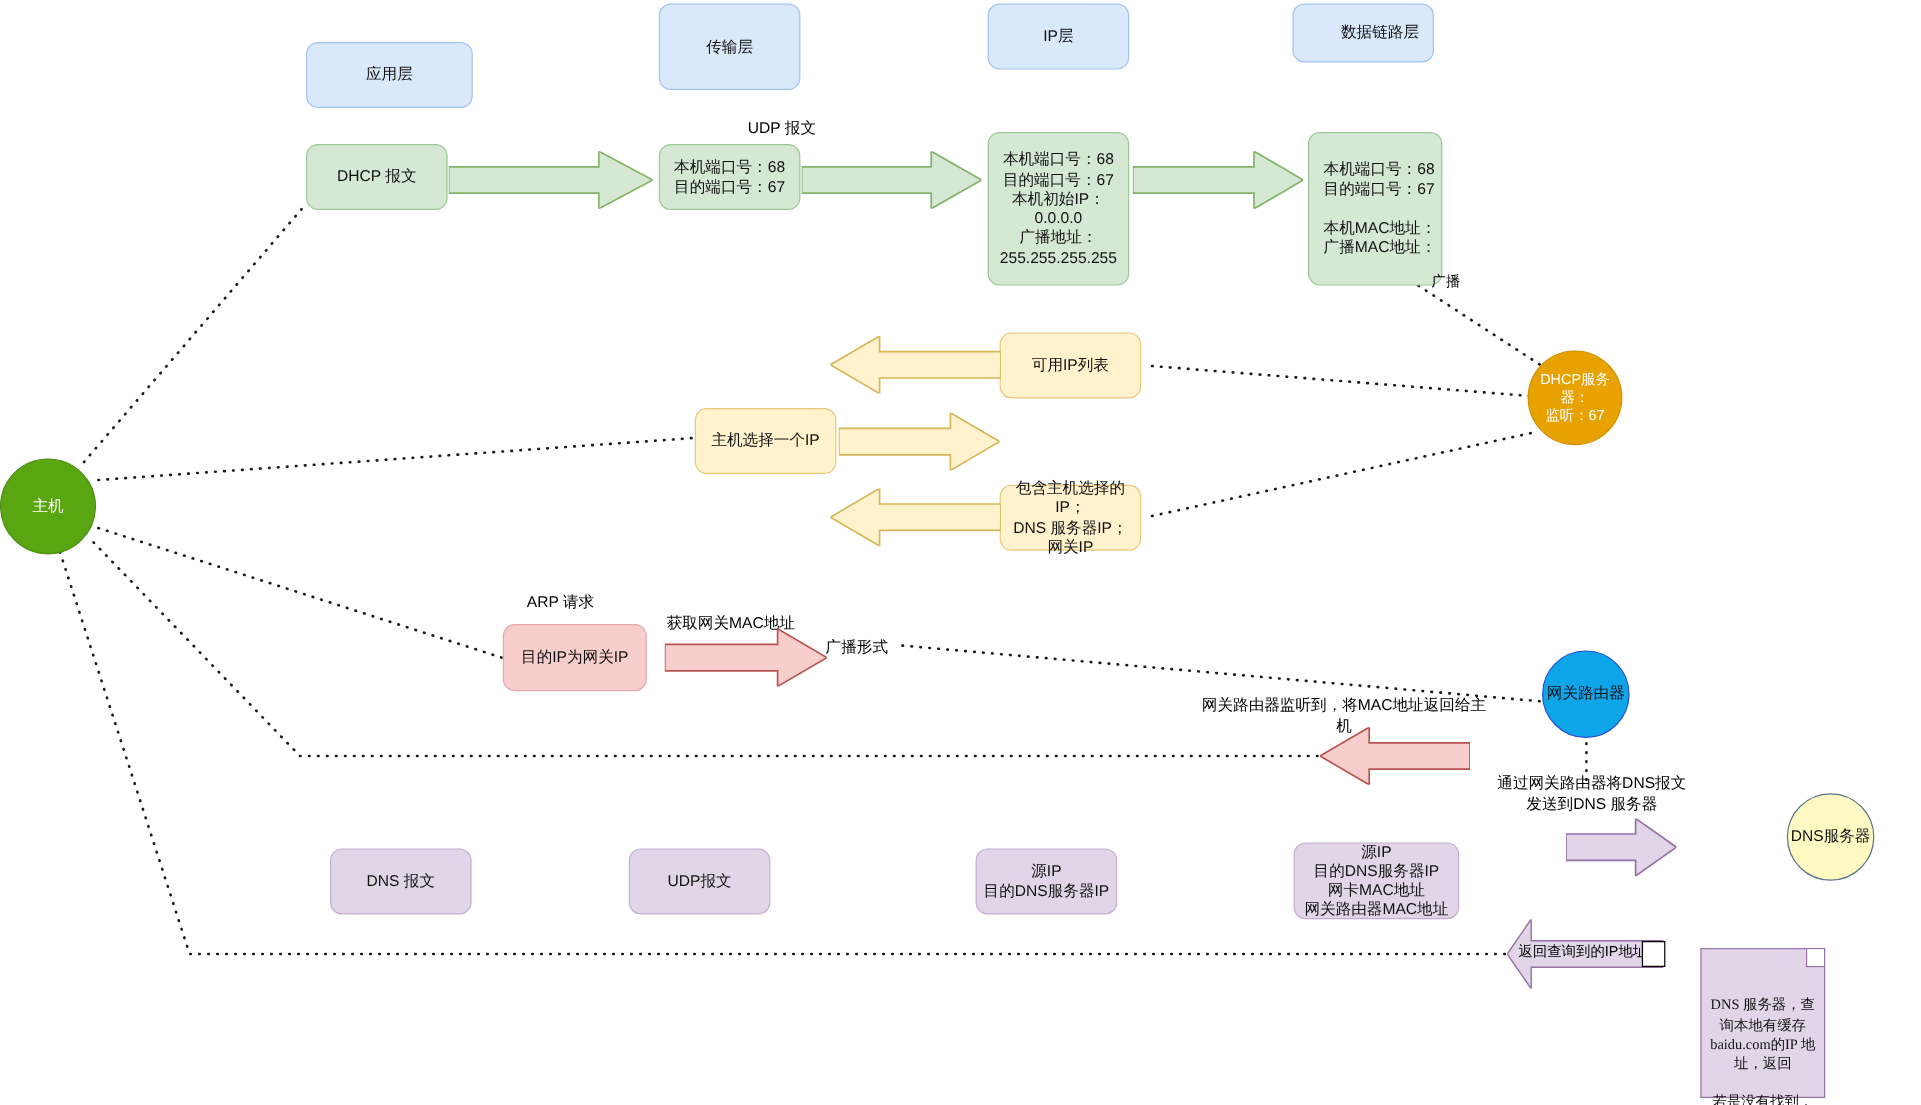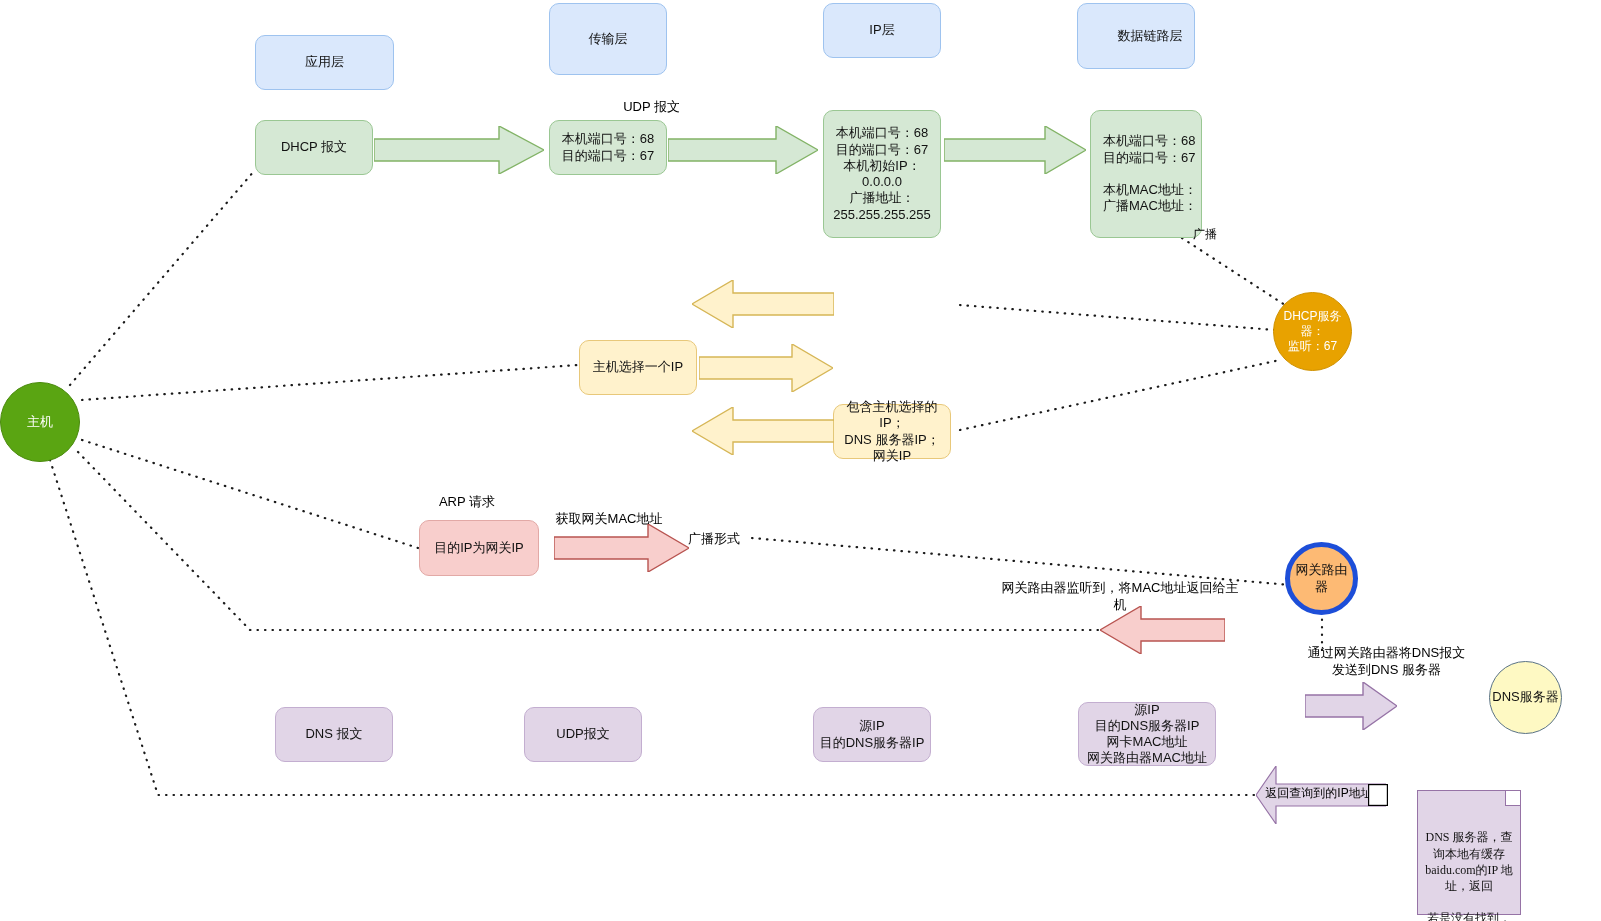--- a/index.html
+++ b/index.html
@@ -80,22 +80,22 @@
     border: 1px solid #4a8a0d;
     color: #ffffff;
   }
   .circle-dhcp {
     background: #e8a200;
     border: 1px solid #cf9100;
     color: #ffffff;
     font-size: 12px;
   }
   .circle-router {
-    background: #fdba74;
-    border: 5px solid #1d4ed8;
+    background: #0ea5e9;
+    border: 1px solid #1d4ed8;
     color: #111;
     justify-content: center;
   }
   .circle-dns {
     background: #fef9c3;
     border: 1px solid #5a7386;
     color: #111;
   }
   
   .label {
@@ -171,21 +171,21 @@
 
   <div class="node rbox blue-box" style="left:255px; top:3px; width:139px; height:55px;margin-top:32px;">
     <span>应用层</span>
   </div>
   <div class="node rbox blue-box" style="left:549px; top:3px; width:118px; height:72px;">
     <span>传输层</span>
   </div>
   <div class="node rbox blue-box" style="left:823px; top:3px; width:118px; height:55px;">
     <span>IP层</span>
   </div>
-  <div class="node rbox blue-box" style="left:1077px; top:3px; width:118px; height:66px;padding-left:28px;">
+  <div class="node rbox blue-box" style="left:1077px; top:3px; width:118px; height:49px;padding-left:28px;">
     <span>数据链路层</span>
   </div>
 
   <div class="node circle circle-host" style="left:0px; top:382px; width:80px; height:80px;">
     <span>主机</span>
   </div>
 
   <div class="node rbox green-box" style="left:255px; top:120px; width:118px; height:55px;">
     <span>DHCP 报文</span>
   </div>
@@ -224,20 +224,23 @@
   </svg>
   <svg class="arrow" style="left:944px; top:126px;" width="142" height="48" viewBox="0 0 142 48">
     <polygon points="0,13 101,13 101,0 142,24 101,48 101,35 0,35" fill="#d5e8d4" stroke="#82b366" stroke-width="1.4"></polygon>
   </svg>
 
   <div class="node circle circle-dhcp" style="left:1273px; top:292px; width:79px; height:79px;">
     <span>DHCP服务器：
 监听：67</span>
   </div>
 
+  <div class="node rbox yellow-box" style="left:833px; top:277px; width:118px; height:55px;">
+    <span>可用IP列表</span>
+  </div>
 
   <div class="node rbox yellow-box" style="left:833px; top:404px; width:118px; height:55px;">
     <span>包含主机选择的IP；
 DNS 服务器IP；
 网关IP</span>
   </div>
 
   <div class="node rbox yellow-box" style="left:579px; top:340px; width:118px; height:55px;">
     <span>主机选择一个IP</span>
   </div>
@@ -269,21 +272,21 @@
   <div class="label" style="left:1000px; top:580px; width:240px;">网关路由器监听到，将MAC地址返回给主机</div>
 
   <svg class="arrow" style="left:1100px; top:606px;" width="125" height="48" viewBox="0 0 125 48">
     <polygon points="125,13 41,13 41,0 0,24 41,48 41,35 125,35" fill="#f8cecc" stroke="#b85450" stroke-width="1.4"></polygon>
   </svg>
 
   <div class="node circle circle-router" style="left:1285px; top:542px; width:73px; height:73px;">
     <span>网关路由器</span>
   </div>
 
-  <div class="label" style="left:1304px; top:645px; width:165px;">通过网关路由器将DNS报文
+  <div class="label" style="left:1244px; top:645px; width:165px;">通过网关路由器将DNS报文
 发送到DNS 服务器</div>
 
   <div class="node rbox purple-box" style="left:275px; top:707px; width:118px; height:55px;">
     <span>DNS 报文</span>
   </div>
 
   <div class="node rbox purple-box" style="left:524px; top:707px; width:118px; height:55px;">
     <span>UDP报文</span>
   </div>
 

